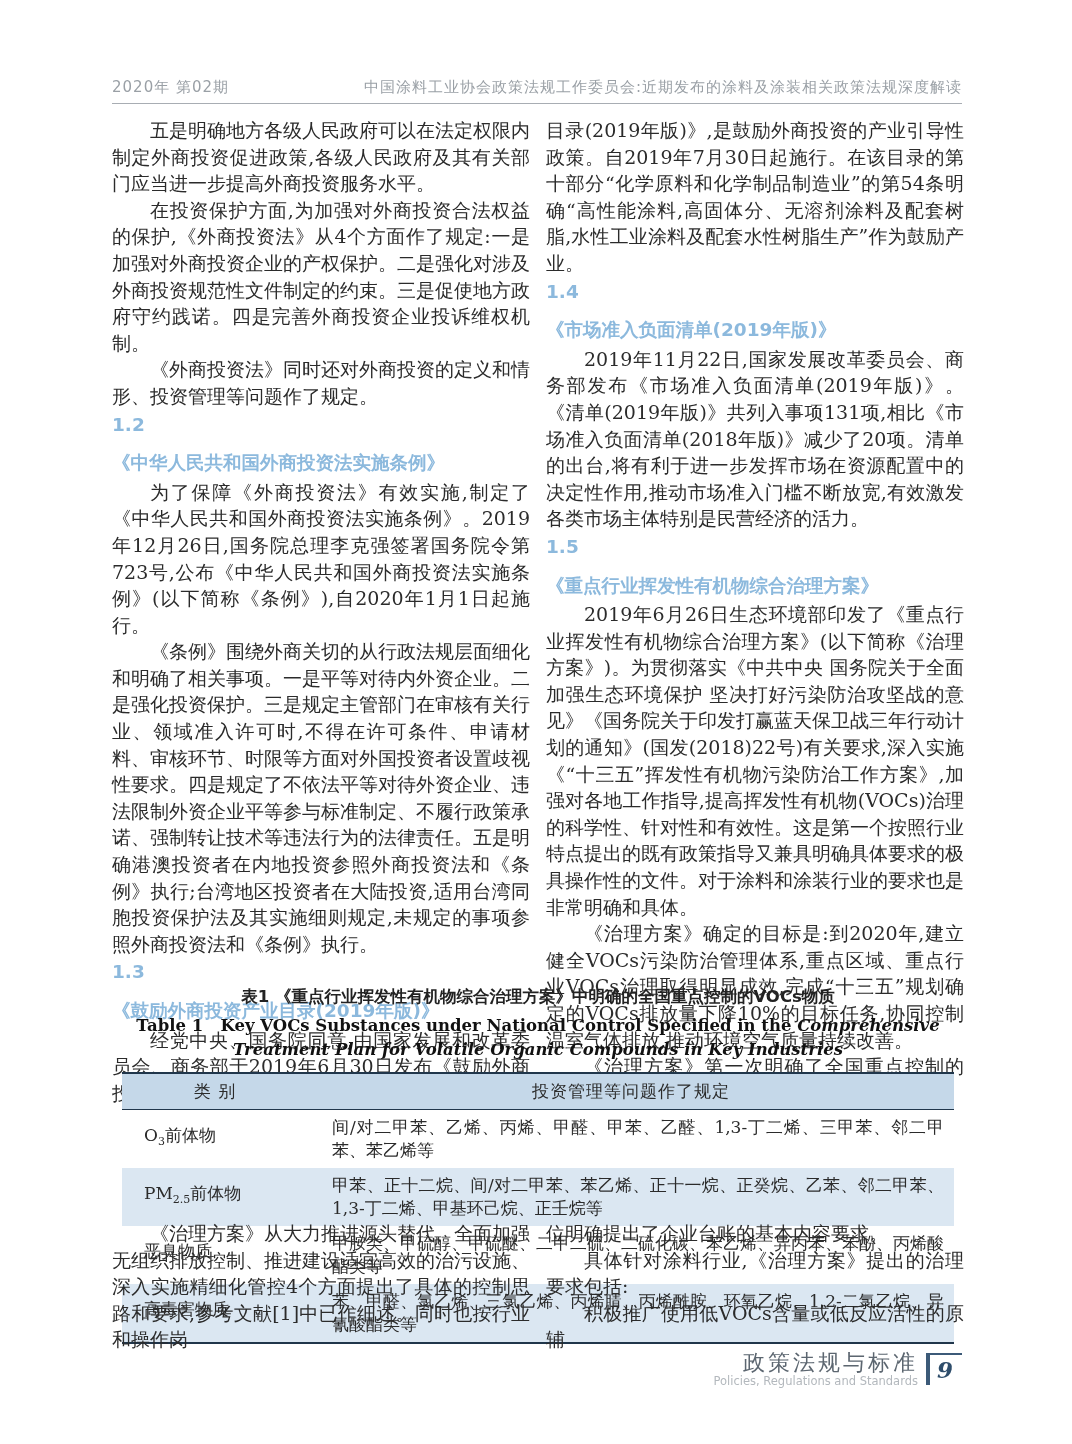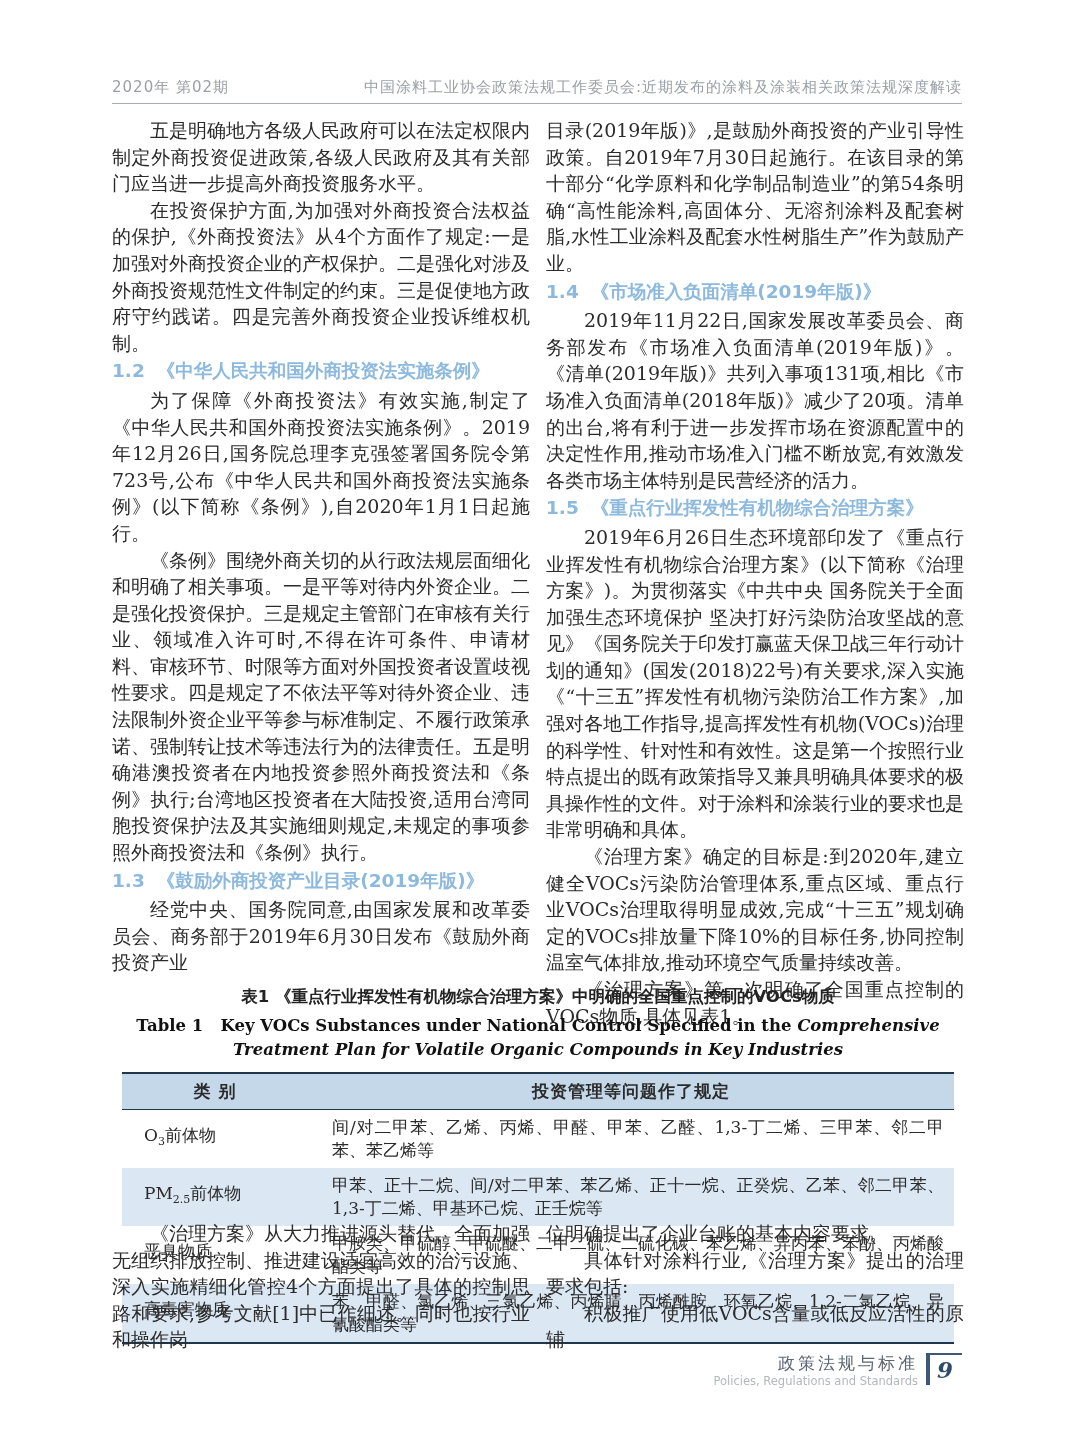--- a/index.html
+++ b/index.html
@@ -32,21 +32,21 @@
     font-size:19px;line-height:26.6px;
     text-align:justify;
   }
   .col p{margin:0;text-indent:2em;}
   .col p.noindent{text-indent:0;}
   .section-head{
     display:flex;gap:12px;align-items:baseline;
     margin:2px 0 2px 0;
     font-family:"DejaVu Sans","Liberation Sans",sans-serif;
     font-weight:bold;font-size:18.5px;line-height:26.6px;
-    color:#8cb9dd;text-align:left;
+    color:#8cb9dd;text-align:left;flex-direction:column;
   }
   
   .table-block{
     position:absolute;top:986px;left:112px;width:852px;
   }
   .tcap-cn{
     text-align:center;
     font-family:"DejaVu Sans","Liberation Sans",sans-serif;
     font-weight:bold;font-size:16.5px;color:#222;
     margin-bottom:6px;
@@ -60,42 +60,42 @@
   .tcap-en .it{font-style:italic;text-align:center;}
   table.voc{
     width:832px;margin:0 auto;
     border-collapse:collapse;
     border-top:2px solid #20364b;
     border-bottom:2px solid #20364b;
     font-size:17px;color:#2b2b2b;
   }
   table.voc thead tr{background:#c5d8e9;border-bottom:1.5px solid #20364b;}
   table.voc th{
-    font-weight:bold;padding:6px 2px;text-align:center;
+    font-weight:normal;padding:6px 2px;text-align:center;
     letter-spacing:1px;
   }
   table.voc td{padding:6px 6px;vertical-align:middle;line-height:23px;}
   table.voc td.cat{width:158px;padding-left:22px;}
   table.voc td.subs{padding-left:24px;text-align:justify;padding-right:10px;}
   table.voc tr.alt{background:#dbe7f2;border-radius:6px;}
   sub{font-size:11px;}
   
   .bottom-cols{
     position:absolute;top:1220px;left:112px;width:852px;
     display:flex;gap:16px;
   }
   
   .footer{
     position:absolute;top:1352px;right:110px;
     display:flex;align-items:flex-start;gap:8px;
   }
   .footer-titles{text-align:right;}
   .footer-cn{
     font-family:"DejaVu Sans","Liberation Sans",sans-serif;
-    font-size:17px;color:#5c6670;letter-spacing:3px;line-height:22px;
+    font-size:22px;color:#5c6670;letter-spacing:3px;line-height:22px;
   }
   .footer-en{
     font-family:"DejaVu Sans","Liberation Sans",sans-serif;
     font-size:11.5px;color:#b3b8bd;line-height:15px;
   }
   .pagenum-block{
     border-top:2px solid #3c5a78;
     display:flex;align-items:stretch;margin-top:1px;
   }
   .pagenum-bar{width:4px;background:#3c5a78;height:30px;}
@@ -114,20 +114,21 @@
   <div class="running-head">
     <span>2020年 第02期</span>
     <span>中国涂料工业协会政策法规工作委员会:近期发布的涂料及涂装相关政策法规深度解读</span>
   </div>
   <div class="head-rule"></div>
 
   <div class="body-cols">
     <div class="col">
       <p>五是明确地方各级人民政府可以在法定权限内制定外商投资促进政策,各级人民政府及其有关部门应当进一步提高外商投资服务水平。</p>
       <p>在投资保护方面,为加强对外商投资合法权益的保护,《外商投资法》从4个方面作了规定:一是加强对外商投资企业的产权保护。二是强化对涉及外商投资规范性文件制定的约束。三是促使地方政府守约践诺。四是完善外商投资企业投诉维权机制。</p>
+      <p>《外商投资法》同时还对外商投资的定义和情形、投资管理等问题作了规定。</p>
       <div class="section-head">
         <span>1.2</span>
         <span>《中华人民共和国外商投资法实施条例》</span>
       </div>
       <p>为了保障《外商投资法》有效实施,制定了《中华人民共和国外商投资法实施条例》。2019年12月26日,国务院总理李克强签署国务院令第723号,公布《中华人民共和国外商投资法实施条例》(以下简称《条例》),自2020年1月1日起施行。</p>
       <p>《条例》围绕外商关切的从行政法规层面细化和明确了相关事项。一是平等对待内外资企业。二是强化投资保护。三是规定主管部门在审核有关行业、领域准入许可时,不得在许可条件、申请材料、审核环节、时限等方面对外国投资者设置歧视性要求。四是规定了不依法平等对待外资企业、违法限制外资企业平等参与标准制定、不履行政策承诺、强制转让技术等违法行为的法律责任。五是明确港澳投资者在内地投资参照外商投资法和《条例》执行;台湾地区投资者在大陆投资,适用台湾同胞投资保护法及其实施细则规定,未规定的事项参照外商投资法和《条例》执行。</p>
       <div class="section-head">
         <span>1.3</span>
         <span>《鼓励外商投资产业目录(2019年版)》</span>
       </div>

